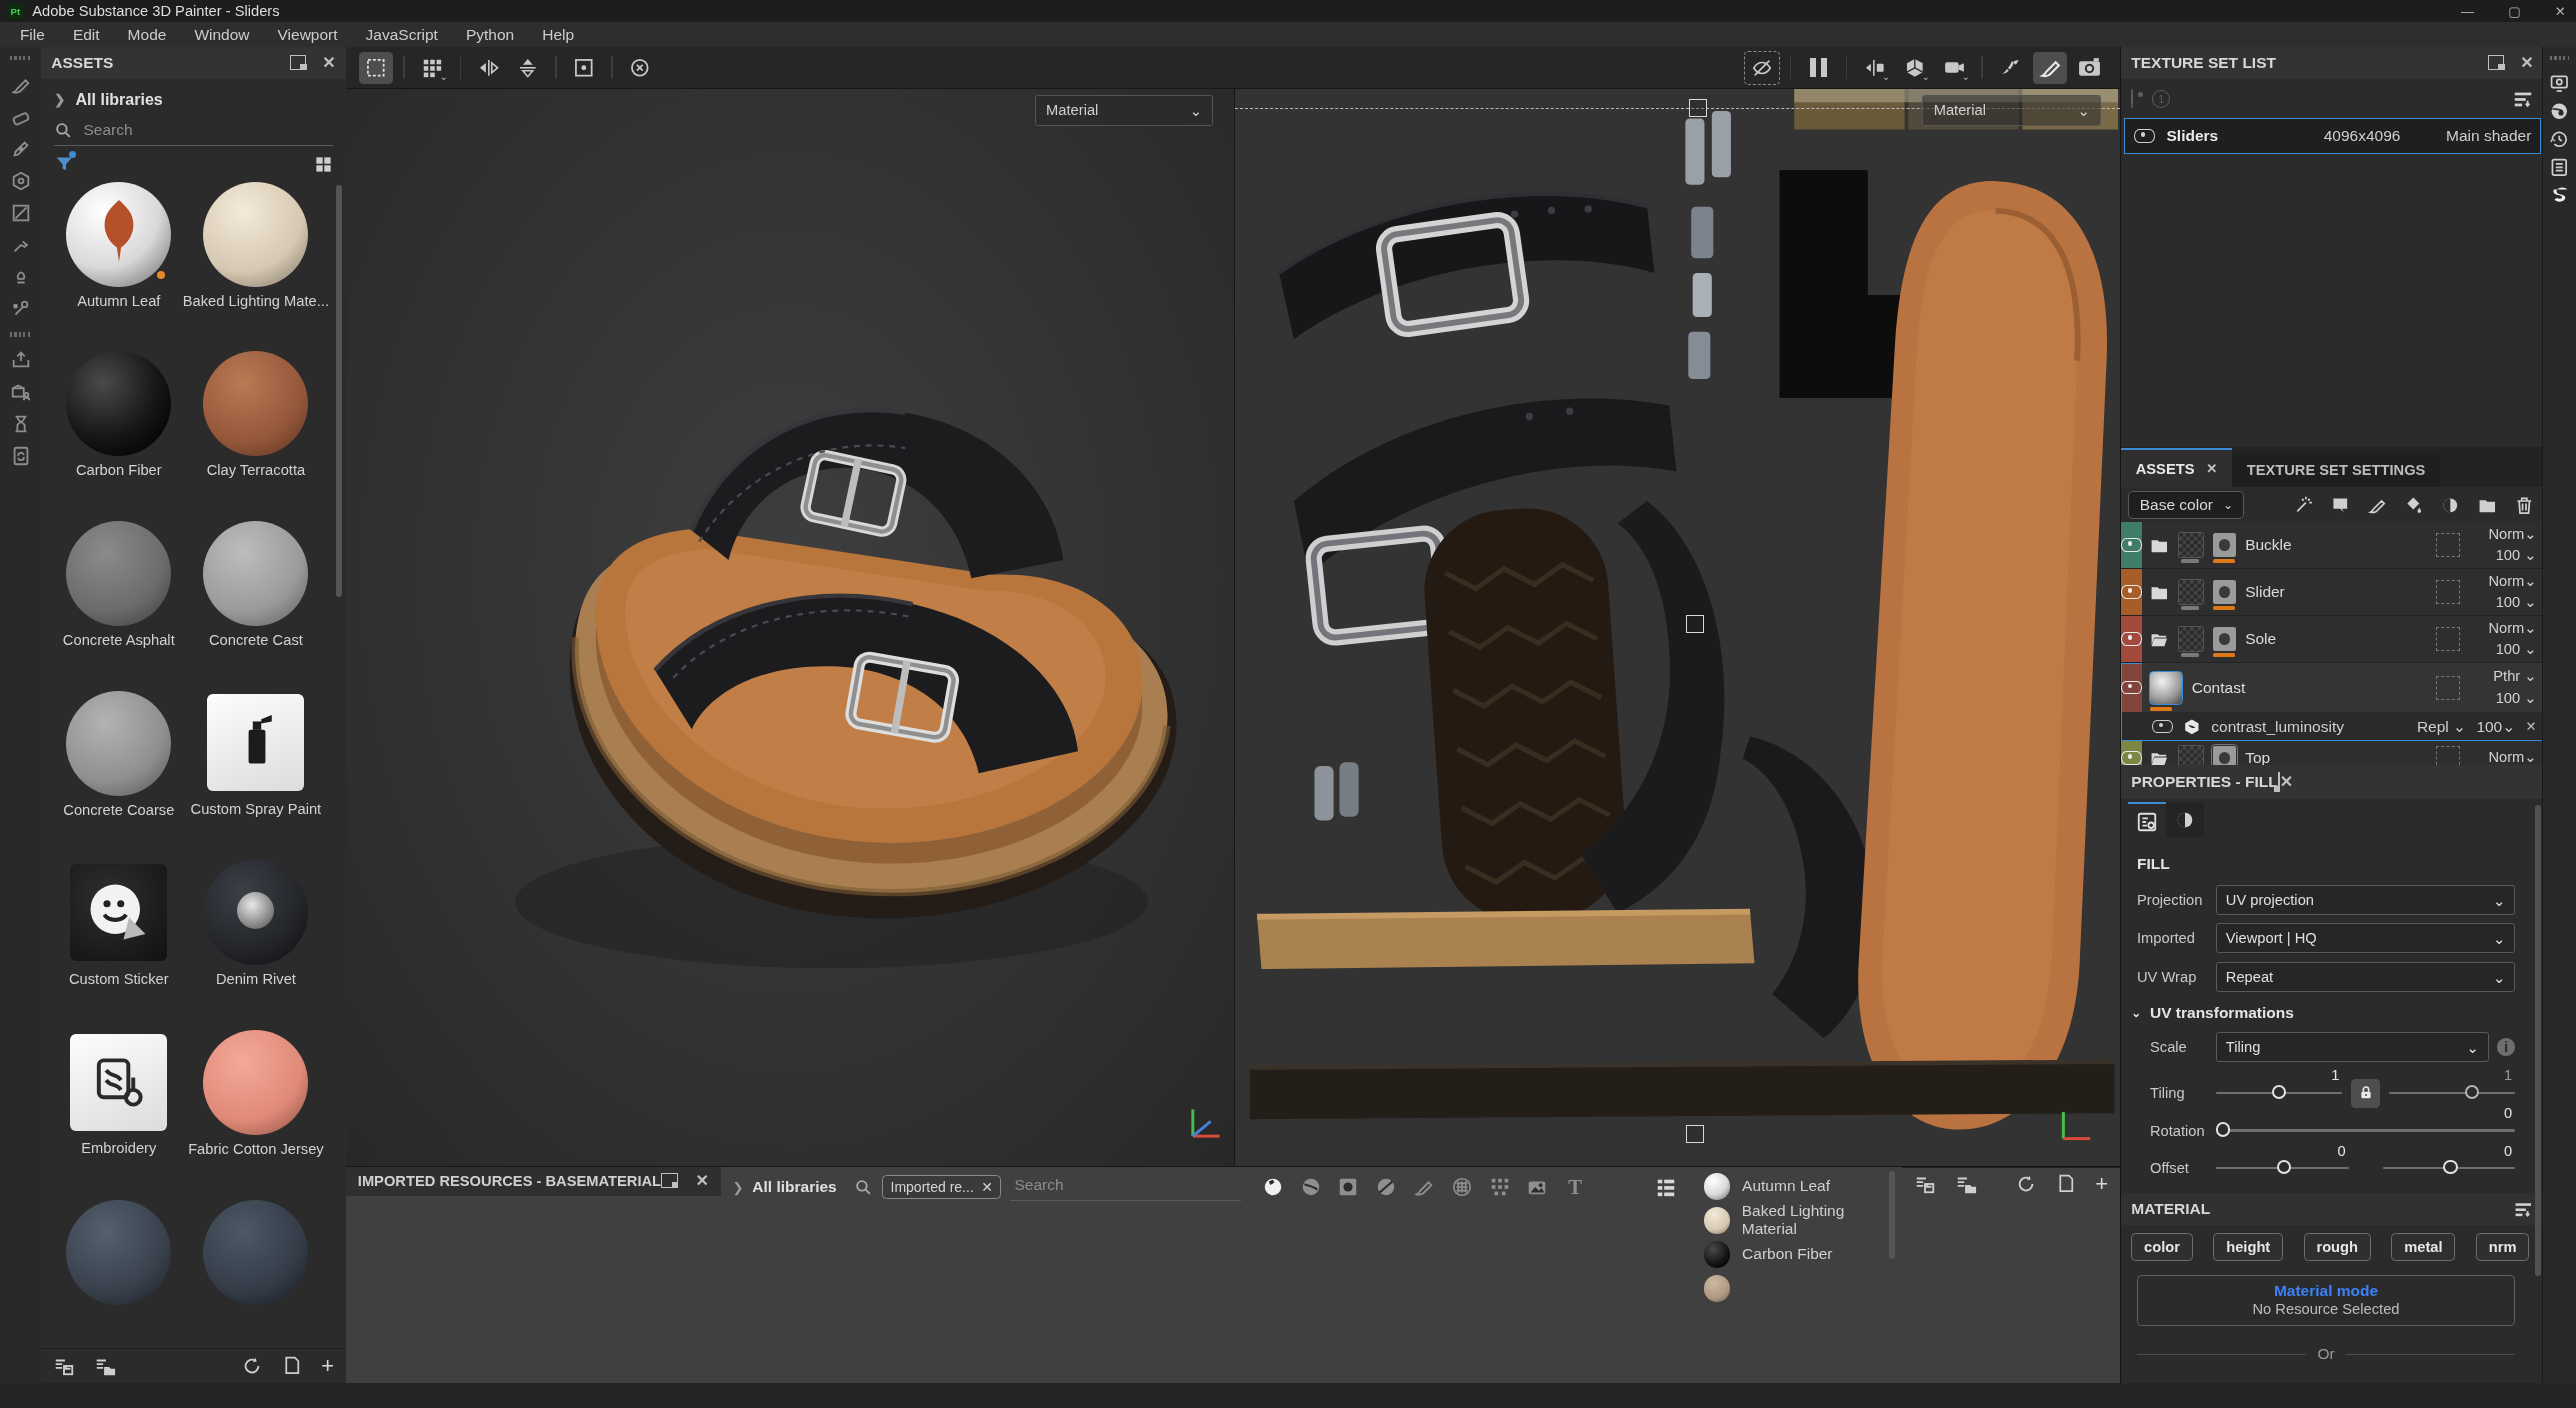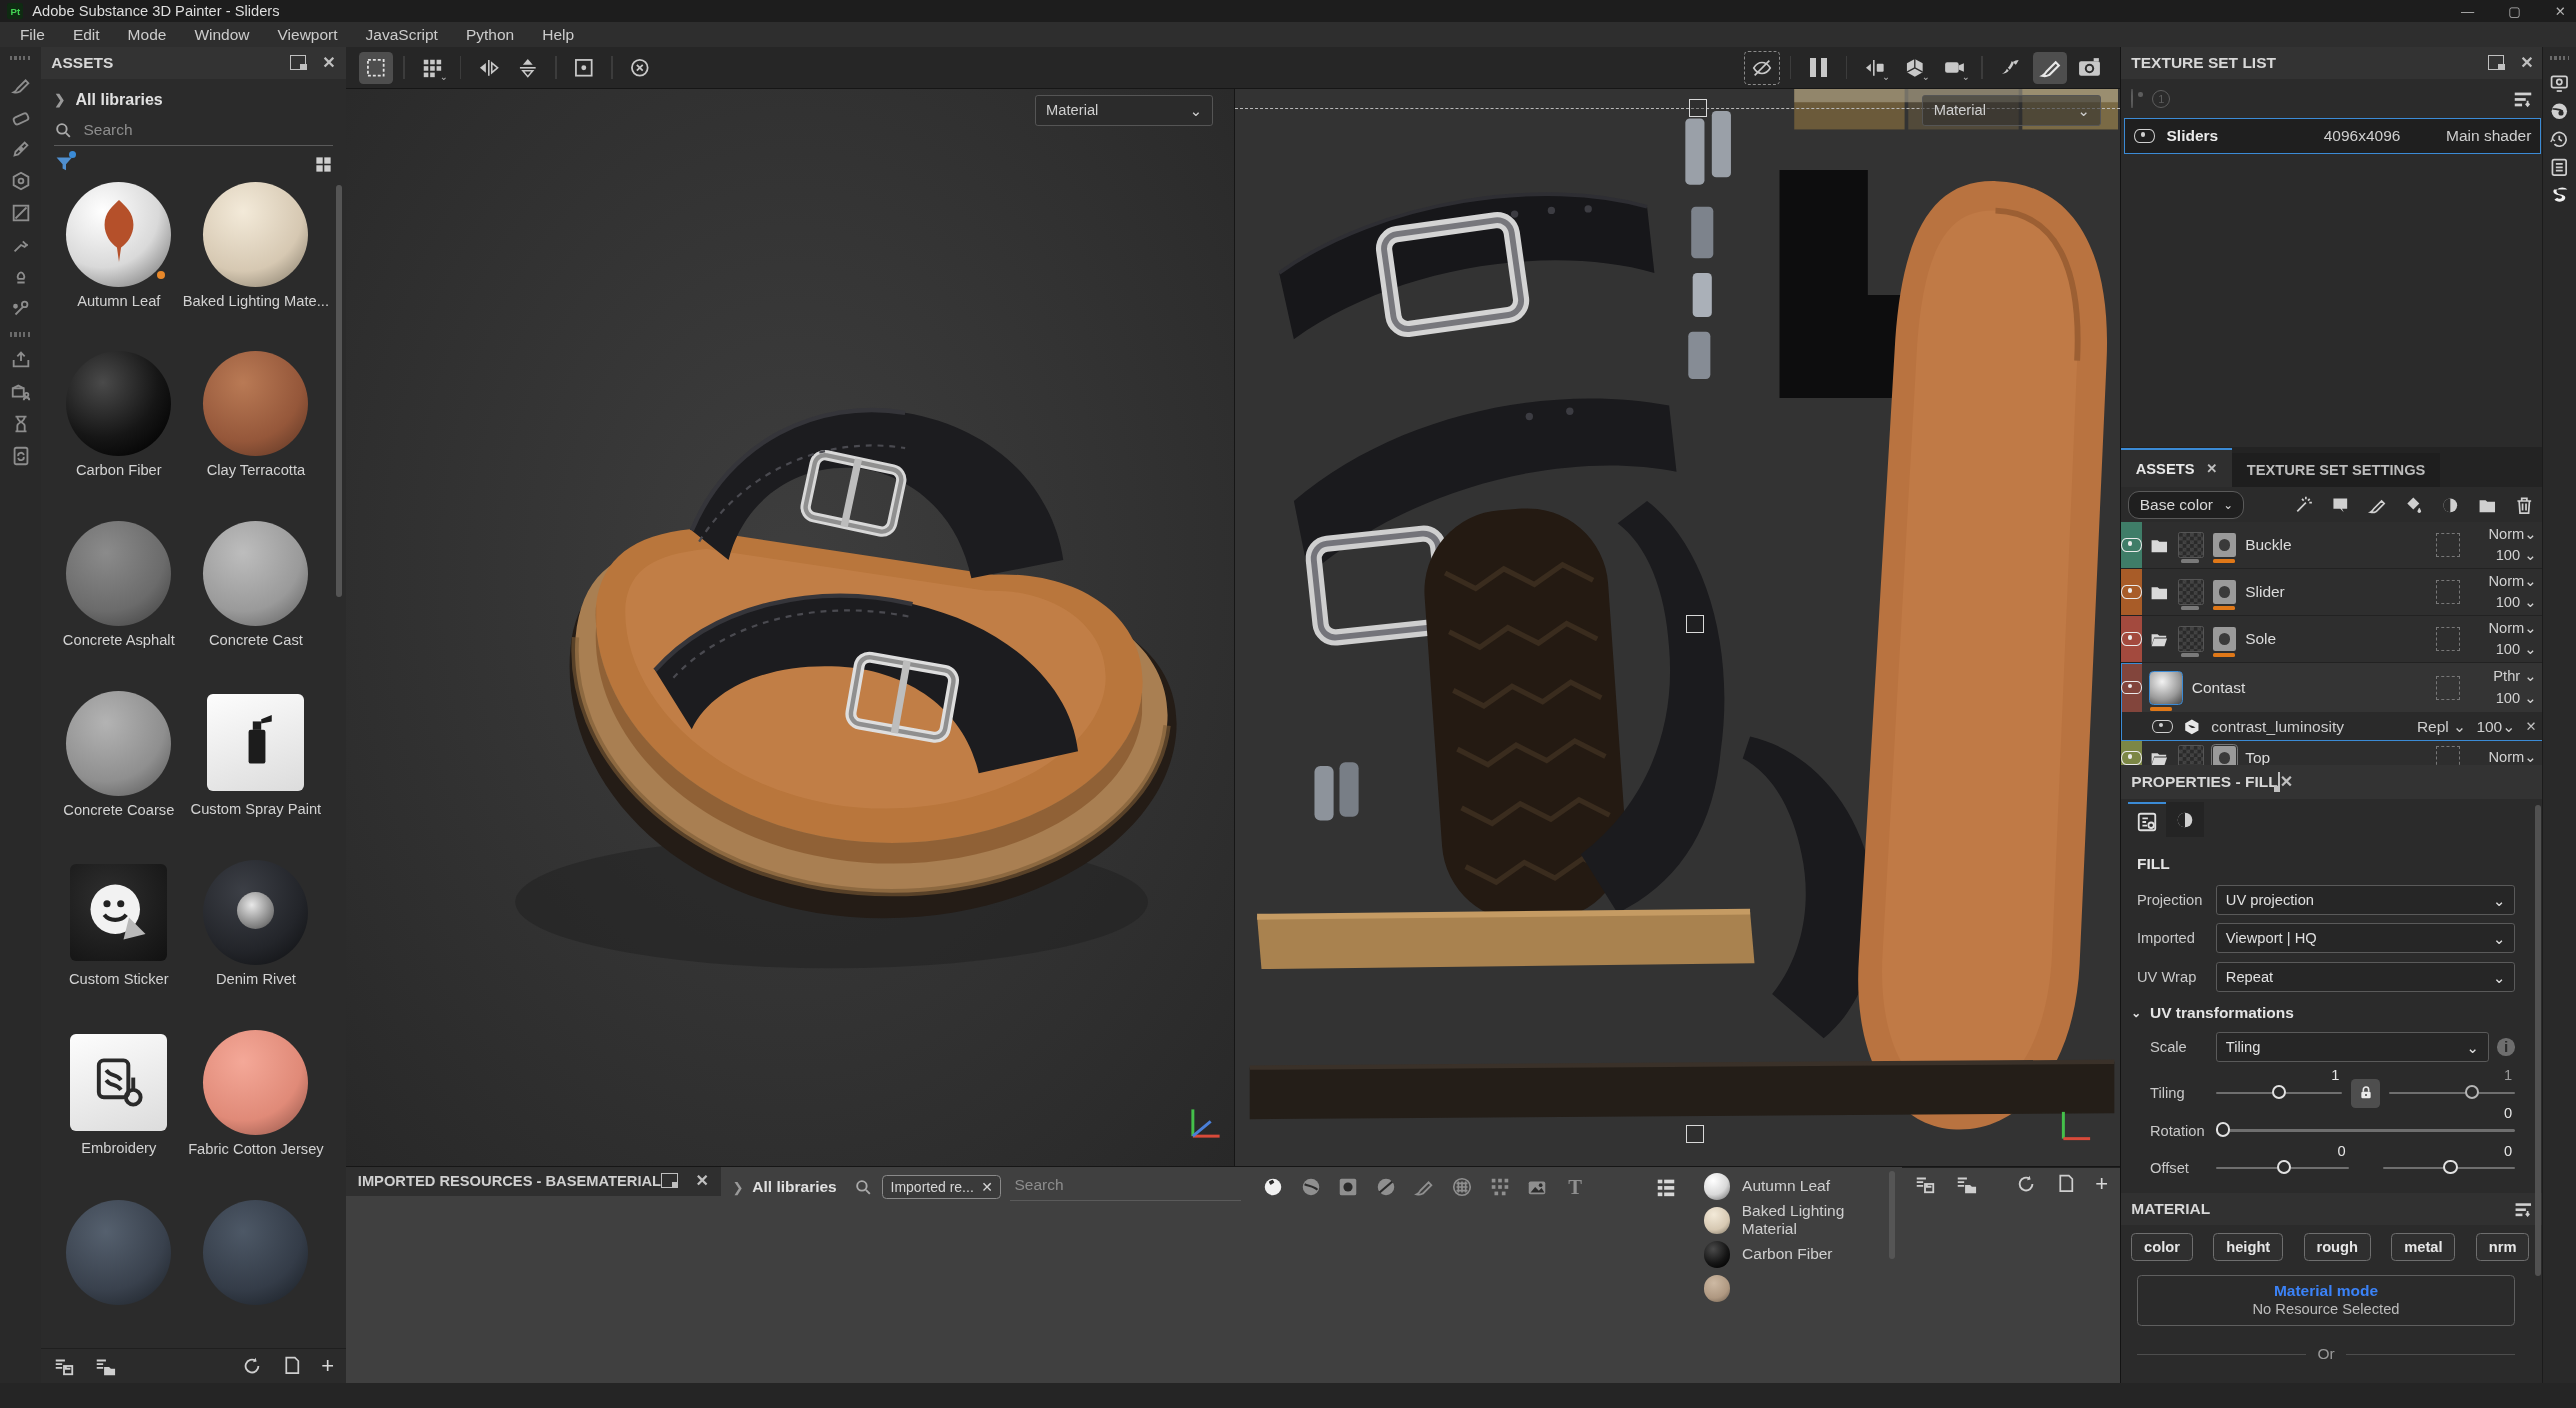--- a/index.html
+++ b/index.html
@@ -88,21 +88,21 @@
   
   .rpanel{position:absolute;top:47px;bottom:26.5px;left:2120px;width:423px;background:#2b2b2b;border-left:1.5px solid #141414;}
   .tslrow{position:absolute;left:2.9px;right:2.9px;top:71px;height:34px;background:#1f1f1f;border:1.5px solid #3b8bd6;display:flex;align-items:center;padding:0 8.8px;gap:11.8px;}
   .tslrow b{color:#eaeaea;font-size:15.5px;}
   .tsl-res{color:#cfcfcf;}
   .tabstrip{position:absolute;left:0;right:0;top:400px;height:40px;background:#232323;display:flex;align-items:flex-end;}
   .tab{height:37px;display:flex;align-items:center;gap:11.8px;padding:0 14.7px;font-weight:bold;font-size:14.7px;}
   .tab.active{background:#2f2f2f;border-top:2.9px solid #3b8bd6;color:#e8e8e8;}
   .tab.inactive{background:#1e1e1e;color:#bcbcbc;height:34px;}
   .ltoolbar{position:absolute;left:0;right:0;top:442px;height:32px;display:flex;align-items:center;padding:0 7.4px;gap:11.8px;}
-  .bcdrop{border:0.7px solid #5a5a5a;border-radius:11px;background:#1f1f1f;padding:4.4px 10.3px;display:flex;gap:10.3px;align-items:center;color:#d8d8d8;}
+  .bcdrop{border:0.7px solid #5a5a5a;border-radius:5px;background:#1f1f1f;padding:4.4px 10.3px;display:flex;gap:10.3px;align-items:center;color:#d8d8d8;}
   .licon{width:25px;height:25px;display:flex;align-items:center;justify-content:center;color:#d0d0d0;}
   .lrows{position:absolute;left:0;right:0;top:475px;}
   .lrow{display:flex;height:46px;border-bottom:1.5px solid #222;}
   .lstrip{width:20.6px;display:flex;align-items:center;justify-content:center;flex:0 0 auto;}
   .lbody{flex:1;background:#2e2e2e;display:flex;align-items:center;gap:8.8px;padding:0 7.4px;position:relative;}
   .thumb{width:23.6px;height:23.6px;border-radius:2.2px;position:relative;}
   .checker{background-image:linear-gradient(45deg,#444 25%,transparent 25%,transparent 75%,#444 75%),linear-gradient(45deg,#444 25%,transparent 25%,transparent 75%,#444 75%);background-color:#2a2a2a;background-size:7.4px 7.4px;background-position:0 0,3.7px 3.7px;border:0.7px solid #555;}
   .maskth{background:#9a9a9a;display:flex;align-items:center;justify-content:center;}
   .maskth::after{content:"";width:11.8px;height:11.8px;border-radius:50%;background:#3a3a3a;}
   .underbar{position:absolute;height:4.4px;border-radius:1.5px;bottom:2.2px;}

